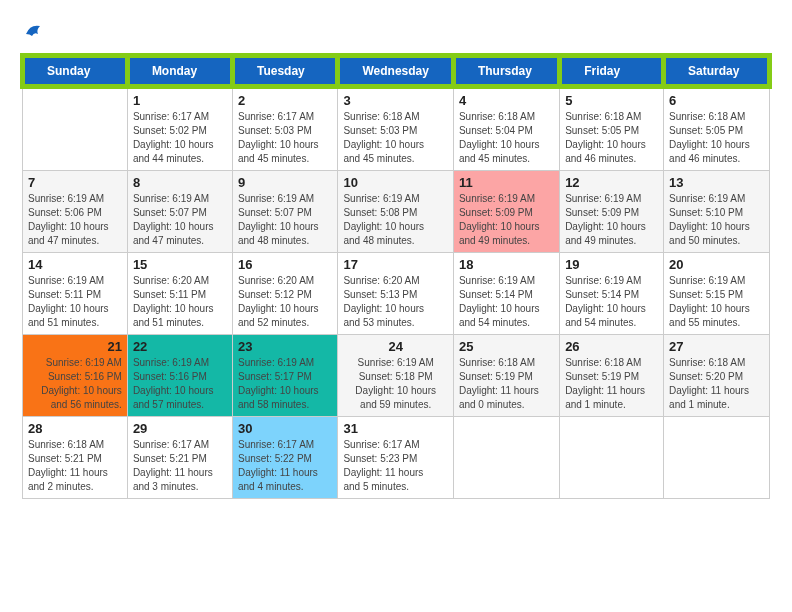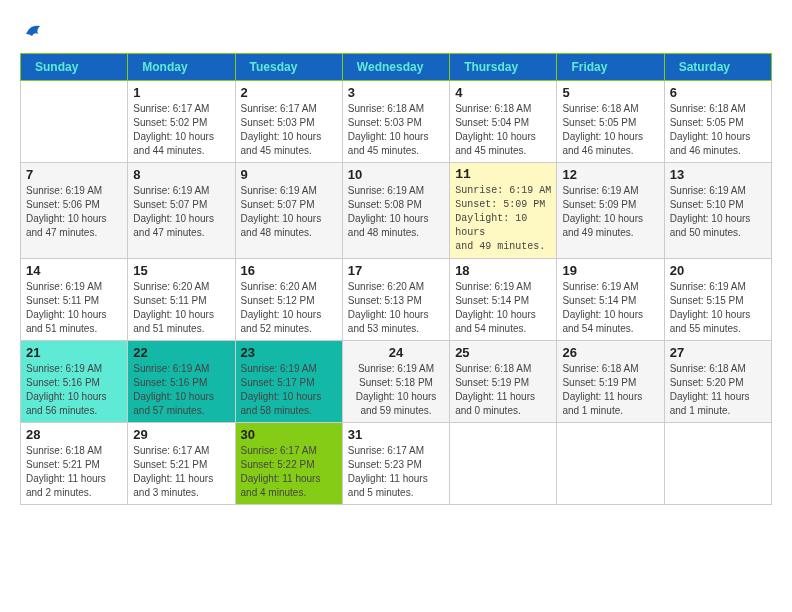--- a/index.html
+++ b/index.html
@@ -18,26 +18,26 @@
       line-height: 1.1;
     }
     .calendar-table {
       width: 100%;
       border-collapse: collapse;
       margin-top: 8px;
       font-size: 11px;
     }
     .calendar-table th {
       background-color: #1565C0;
-      color: #5eead4;
+      color: #ffffff;
       text-align: left;
-      padding: 6px 14px;
+      padding: 6px 22px;
       font-size: 12px;
       font-weight: bold;
-      border: 1px solid #84cc16;
+      border: 5px solid #84cc16;
     }
     .calendar-table td {
       border: 1px solid #ccc;
       vertical-align: top;
       padding: 4px 5px;
       width: calc(100% / 7);
       height: 80px;
       color: #333;
     }
     .calendar-table tr:nth-child(even) td {
@@ -136,21 +136,21 @@
           <div class="day-info">Sunrise: 6:19 AM<br>Sunset: 5:07 PM<br>Daylight: 10 hours<br>and 47 minutes.</div>
         </td>
         <td style="background-color: rgb(245, 245, 245);">
           <div class="day-number">9</div>
           <div class="day-info">Sunrise: 6:19 AM<br>Sunset: 5:07 PM<br>Daylight: 10 hours<br>and 48 minutes.</div>
         </td>
         <td style="background-color: rgb(245, 245, 245);">
           <div class="day-number">10</div>
           <div class="day-info">Sunrise: 6:19 AM<br>Sunset: 5:08 PM<br>Daylight: 10 hours<br>and 48 minutes.</div>
         </td>
-        <td style="background-color: #fef9c3; font-family: Liberation Mono, monospace;">
+        <td style="background-color: #fca5a5;">
           <div class="day-number">11</div>
           <div class="day-info">Sunrise: 6:19 AM<br>Sunset: 5:09 PM<br>Daylight: 10 hours<br>and 49 minutes.</div>
         </td>
         <td style="background-color: rgb(245, 245, 245);">
           <div class="day-number">12</div>
           <div class="day-info">Sunrise: 6:19 AM<br>Sunset: 5:09 PM<br>Daylight: 10 hours<br>and 49 minutes.</div>
         </td>
         <td style="background-color: rgb(245, 245, 245);">
           <div class="day-number">13</div>
           <div class="day-info">Sunrise: 6:19 AM<br>Sunset: 5:10 PM<br>Daylight: 10 hours<br>and 50 minutes.</div>
@@ -180,21 +180,21 @@
         <td style="background-color: rgb(255, 255, 255);">
           <div class="day-number">19</div>
           <div class="day-info">Sunrise: 6:19 AM<br>Sunset: 5:14 PM<br>Daylight: 10 hours<br>and 54 minutes.</div>
         </td>
         <td style="background-color: rgb(255, 255, 255);">
           <div class="day-number">20</div>
           <div class="day-info">Sunrise: 6:19 AM<br>Sunset: 5:15 PM<br>Daylight: 10 hours<br>and 55 minutes.</div>
         </td>
       </tr>
       <tr>
-        <td style="background-color: #5eead4;">
+        <td style="background-color: #f97316; text-align: right;">
           <div class="day-number">21</div>
           <div class="day-info">Sunrise: 6:19 AM<br>Sunset: 5:16 PM<br>Daylight: 10 hours<br>and 56 minutes.</div>
         </td>
         <td style="background-color: #14b8a6;">
           <div class="day-number">22</div>
           <div class="day-info">Sunrise: 6:19 AM<br>Sunset: 5:16 PM<br>Daylight: 10 hours<br>and 57 minutes.</div>
         </td>
         <td style="background-color: #14b8a6;">
           <div class="day-number">23</div>
           <div class="day-info">Sunrise: 6:19 AM<br>Sunset: 5:17 PM<br>Daylight: 10 hours<br>and 58 minutes.</div>
@@ -218,21 +218,21 @@
       </tr>
       <tr>
         <td style="background-color: rgb(255, 255, 255);">
           <div class="day-number">28</div>
           <div class="day-info">Sunrise: 6:18 AM<br>Sunset: 5:21 PM<br>Daylight: 11 hours<br>and 2 minutes.</div>
         </td>
         <td style="background-color: rgb(255, 255, 255);">
           <div class="day-number">29</div>
           <div class="day-info">Sunrise: 6:17 AM<br>Sunset: 5:21 PM<br>Daylight: 11 hours<br>and 3 minutes.</div>
         </td>
-        <td style="background-color: #84cc16;">
+        <td style="background-color: #7dd3fc;">
           <div class="day-number">30</div>
           <div class="day-info">Sunrise: 6:17 AM<br>Sunset: 5:22 PM<br>Daylight: 11 hours<br>and 4 minutes.</div>
         </td>
         <td style="background-color: rgb(255, 255, 255);">
           <div class="day-number">31</div>
           <div class="day-info">Sunrise: 6:17 AM<br>Sunset: 5:23 PM<br>Daylight: 11 hours<br>and 5 minutes.</div>
         </td>
         <td class="empty-cell"></td>
         <td class="empty-cell"></td>
         <td class="empty-cell"></td>

